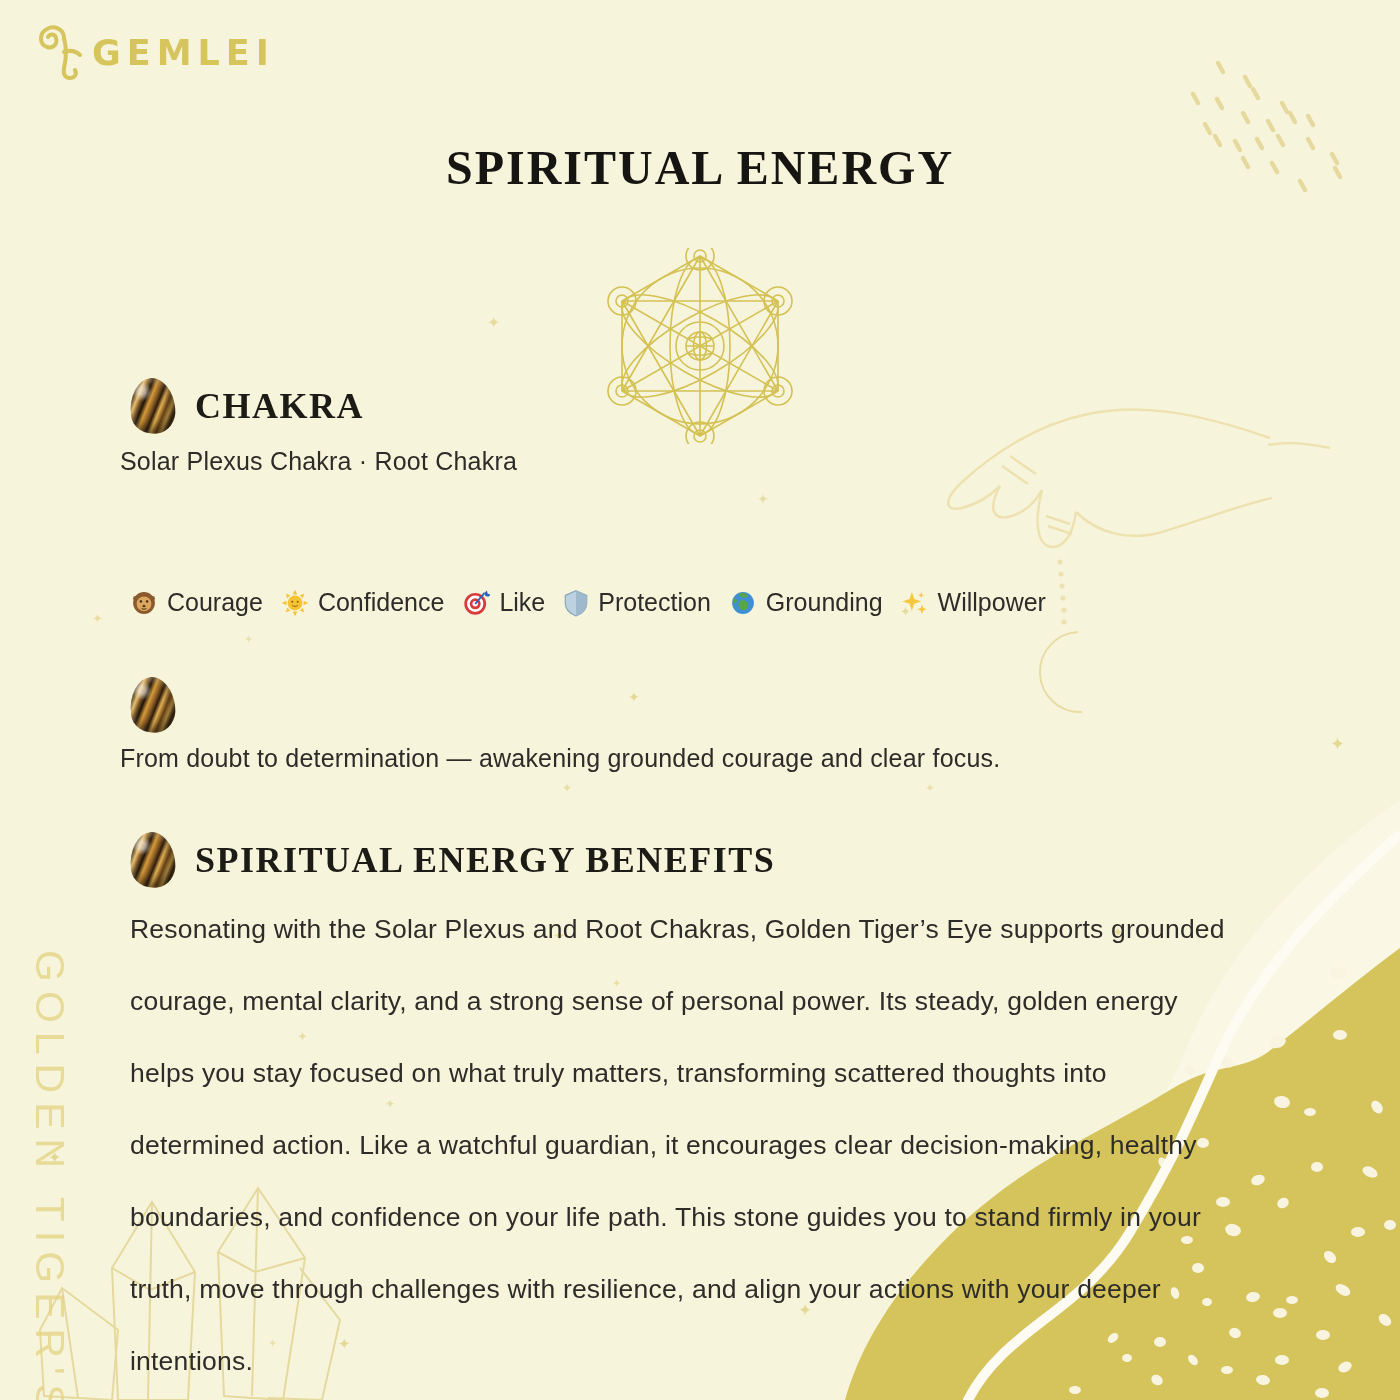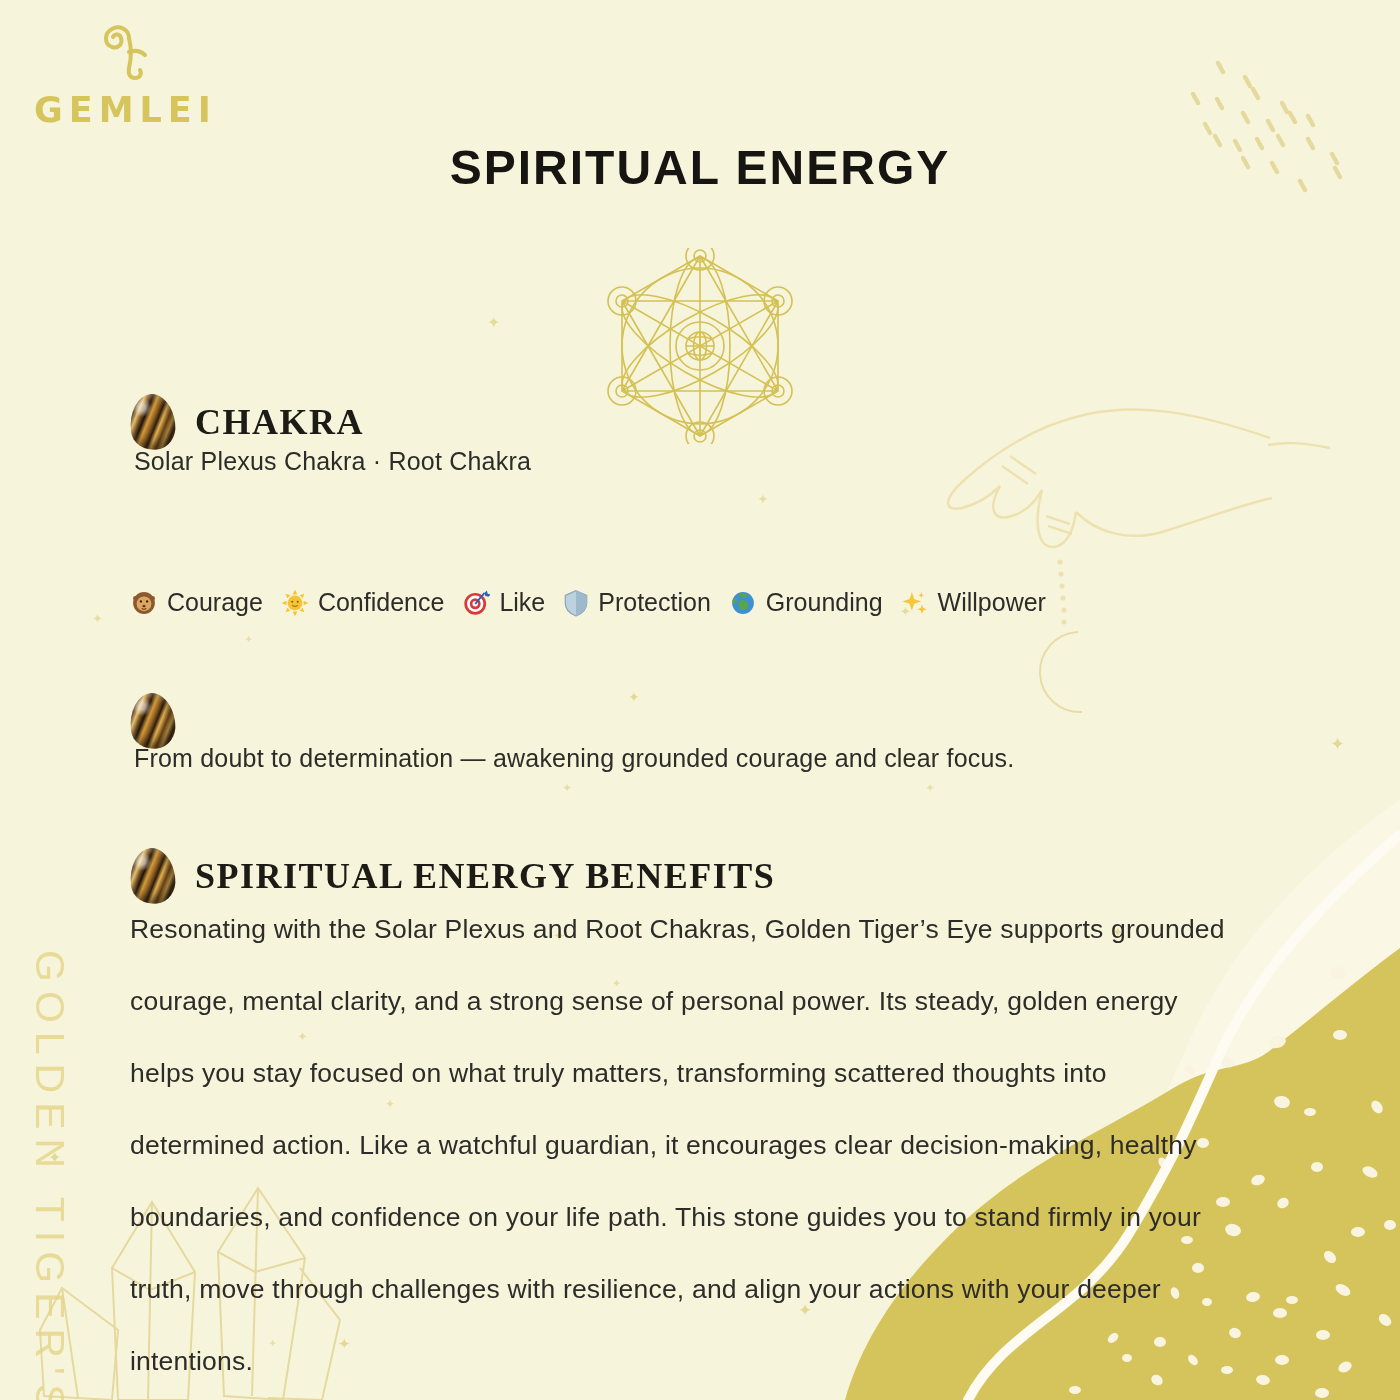--- a/index.html
+++ b/index.html
@@ -6,54 +6,54 @@
   .canvas{
     position:relative;width:1400px;height:1400px;overflow:hidden;
     background:#f7f4dc;
     font-family:"Liberation Sans","DejaVu Sans",sans-serif;
     color:#2e2c28;
   }
   svg{display:block;}
   .deco{position:absolute;left:0;top:0;pointer-events:none;}
 
   
-  .logo{position:absolute;left:34px;top:22px;display:flex;align-items:center;gap:6px;flex-direction:column;}
+  .logo{position:absolute;left:34px;top:22px;display:flex;align-items:center;gap:6px;}
   .logo-text{
     font-family:"DejaVu Sans","Liberation Sans",sans-serif;
     font-weight:800;font-size:35px;letter-spacing:6px;color:#d6c45c;
   }
 
   
   .page-title{
     position:absolute;top:140px;left:0;width:1400px;text-align:center;
-    font-family:Liberation Sans, sans-serif;
+    font-family:Liberation Serif, serif;
     font-weight:700;font-size:48px;letter-spacing:2px;color:#161511;
   }
 
   
   .mandala{position:absolute;left:604px;top:248px;}
 
   
-  .section-head{position:absolute;left:130px;display:flex;align-items:center;gap:20px;margin-top:16px;}
+  .section-head{position:absolute;left:130px;display:flex;align-items:center;gap:20px;}
   .section-head .h{
     font-family:"Liberation Serif","DejaVu Serif",serif;
     font-weight:700;font-size:36px;letter-spacing:1.5px;color:#1d1b15;
   }
   .stone{
     width:45px;height:56px;flex:0 0 45px;transform:rotate(-6deg);
     border-radius:52% 48% 46% 54% / 63% 58% 42% 37%;
     background:
       radial-gradient(circle at 30% 22%, rgba(255,255,255,.55) 0 6%, rgba(255,255,255,0) 18%),
       linear-gradient(118deg,
         #241607 0%, #6e4a1f 7%, #c8902f 12%, #3a2712 18%, #e7bd63 24%,
         #7c5526 30%, #1f1409 36%, #d49a3a 43%, #8a5c22 50%, #2e1d0d 56%,
         #e2b152 62%, #6b4316 70%, #caa04a 77%, #3c2813 84%, #9a6c2c 91%, #1d1206 100%);
     box-shadow:inset -4px -6px 10px rgba(0,0,0,.45), inset 2px 3px 6px rgba(255,235,200,.35);
   }
-  .body-line{position:absolute;left:134px;font-size:25px;color:#2e2c28;letter-spacing:.2px;text-align:right;}
+  .body-line{position:absolute;left:120px;font-size:25px;color:#2e2c28;letter-spacing:.2px;text-align:right;}
 
   .kw-row{position:absolute;left:130px;top:588px;display:flex;align-items:center;gap:10px;font-size:25px;color:#2e2c28;}
   .kw{display:flex;align-items:center;gap:9px;margin-right:8px;text-align:right;}
   .kw svg{display:inline-block;}
 
   .benefits-par{
     position:absolute;left:130px;top:893px;width:1100px;
     font-size:26.5px;line-height:72px;color:#2e2c28;letter-spacing:.2px;
   }
 

